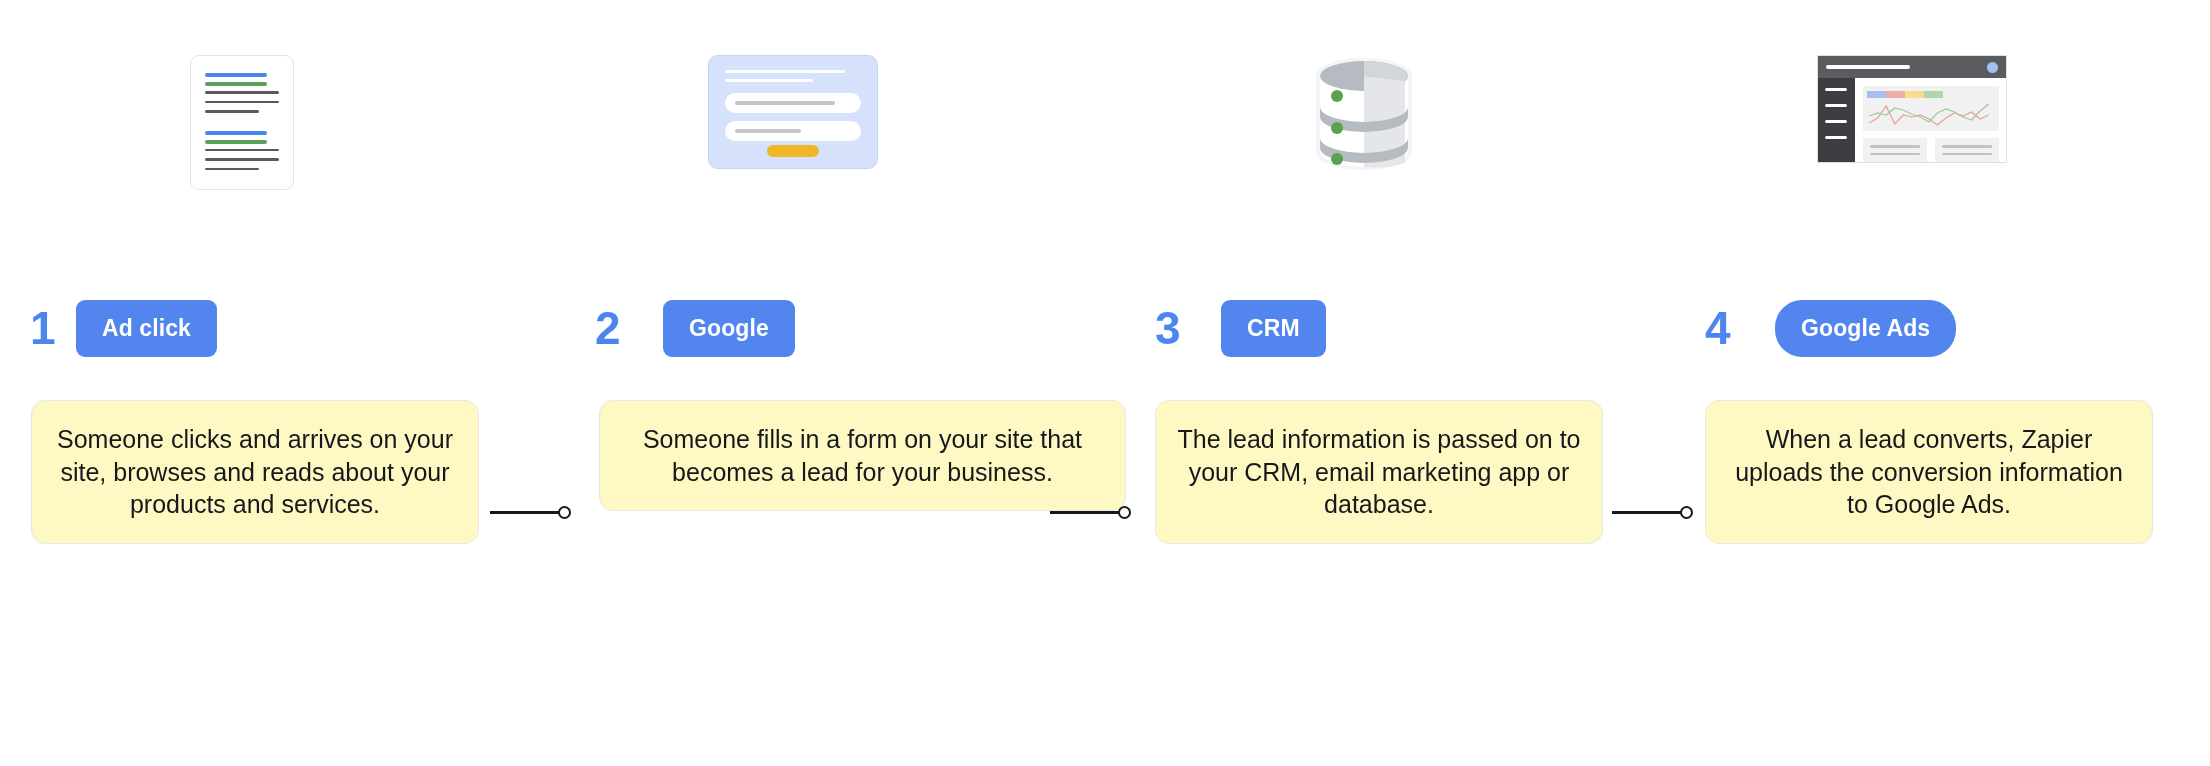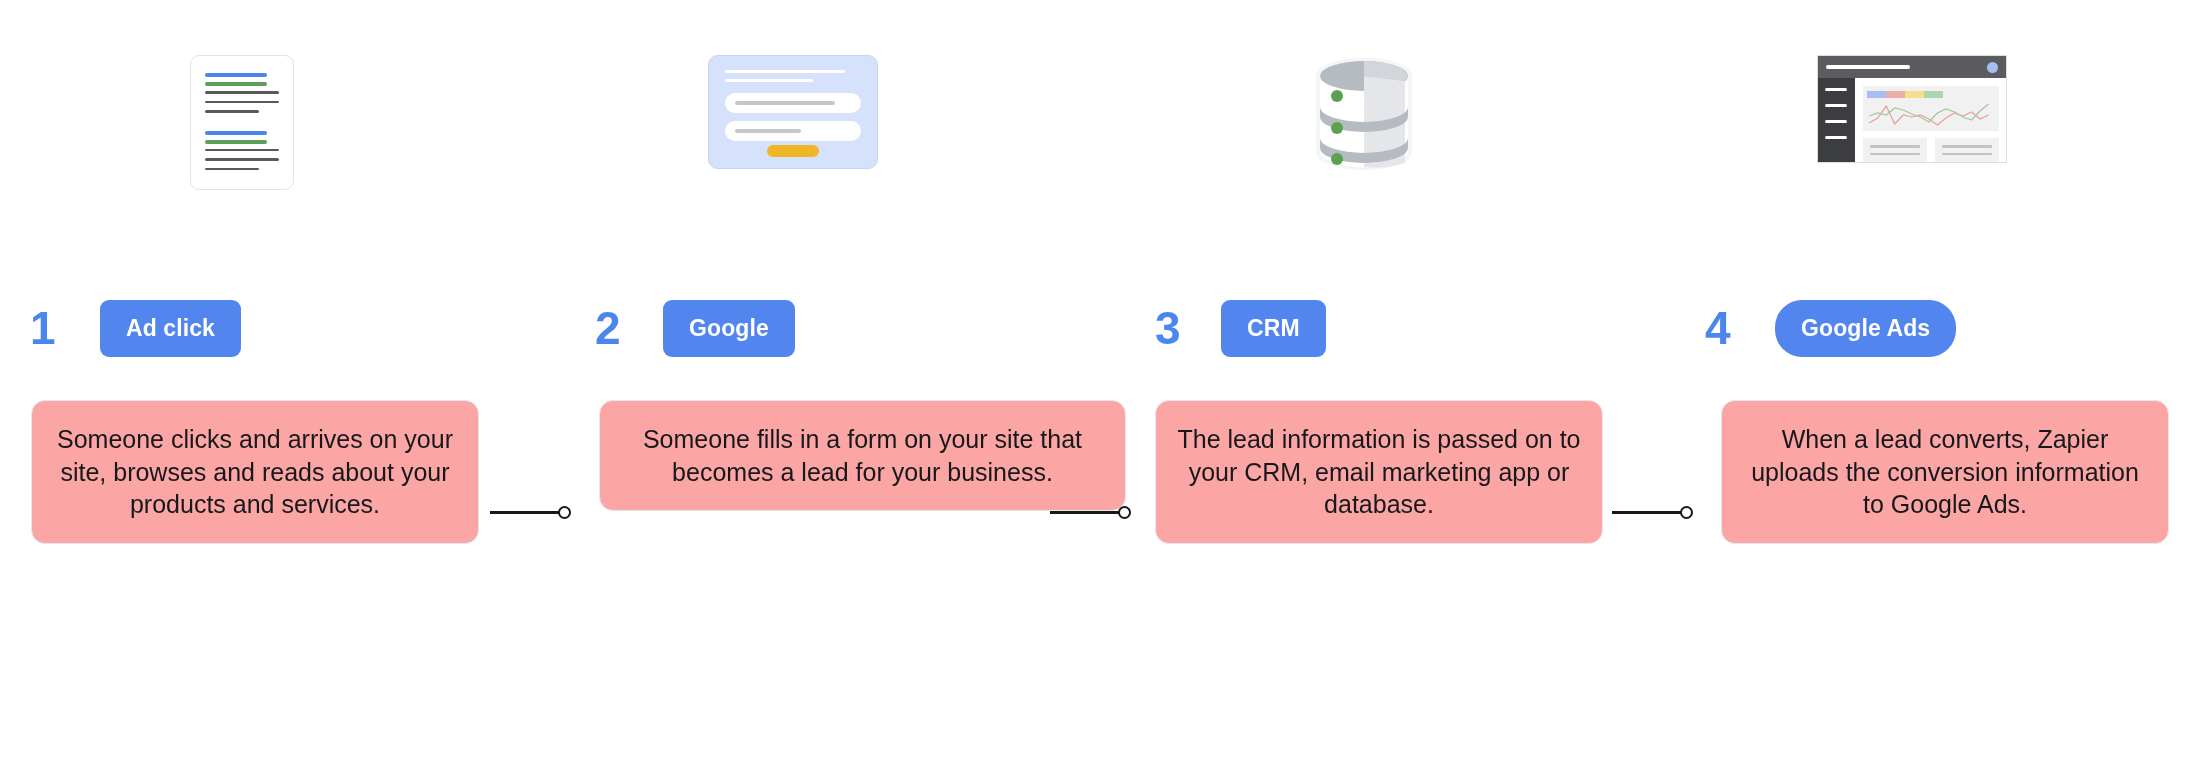--- a/index.html
+++ b/index.html
@@ -175,43 +175,43 @@
     font-size: 23px;
     font-weight: 700;
     height: 57px;
     display: inline-flex;
     align-items: center;
     justify-content: center;
     padding: 0 26px;
     box-sizing: border-box;
     letter-spacing: 0.1px;
   }
-  .labelrow.r1 .badge { margin-left: 24px; }
+  .labelrow.r1 .badge { }
   .labelrow.r2 .badge { margin-left: 22px; }
   .labelrow.r3 .badge { margin-left: 20px; }
   .labelrow.r4 .badge { margin-left: 24px; border-radius: 27px; }
 
   
   .desc {
     position: absolute;
     top: 400px;
     border: 1.5px solid #e6e7e9;
     border-radius: 14px;
-    background: #fca5a5;
+    background: #fef9c3;
     box-sizing: border-box;
     font-size: 25px;
     line-height: 1.30;
     color: #16181c;
     text-align: center;
     padding: 22px 18px 22px 18px;
   }
   .desc-1 { left: 1px;  width: 448px; }
   .desc-2 { left: 4px;  width: 527px; }
   .desc-3 { left: 0px;  width: 448px; }
-  .desc-4 { left: 16px;  width: 448px; }
+  .desc-4 { left: 0px;  width: 448px; }
 
   
   .connector {
     position: absolute;
     top: 504px;
     height: 16px;
     display: flex;
     align-items: center;
   }
   .connector .line {

